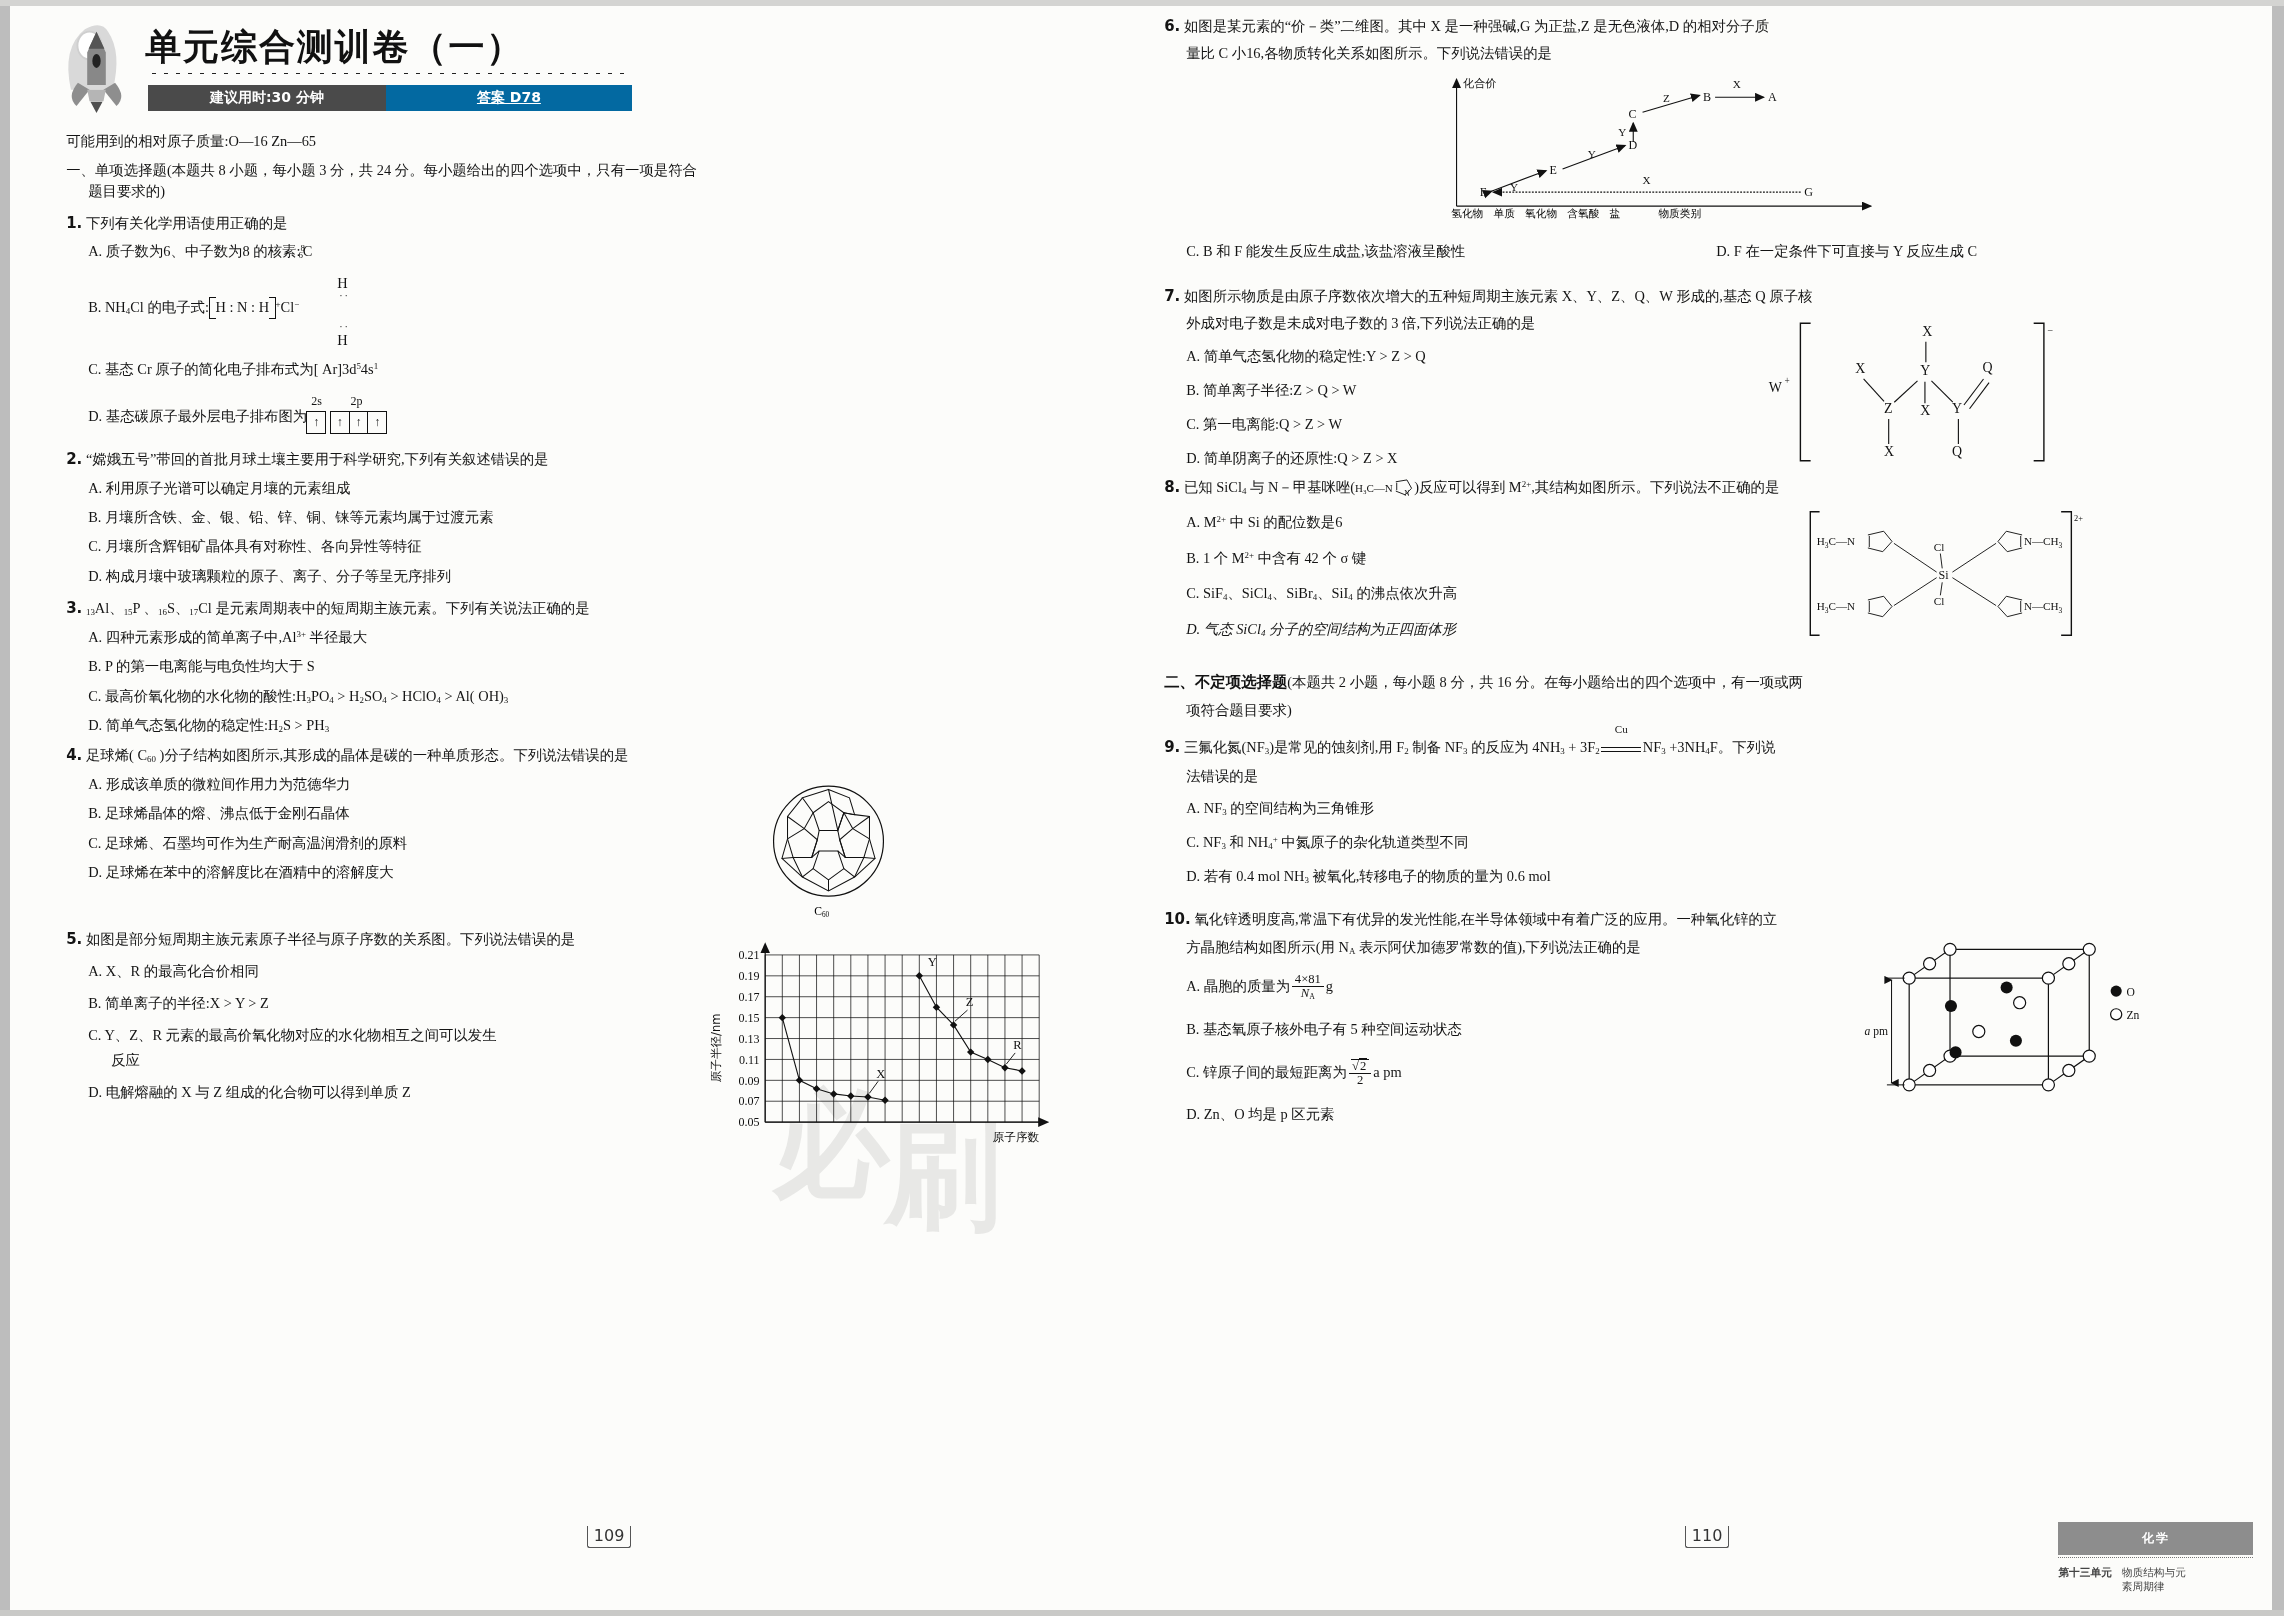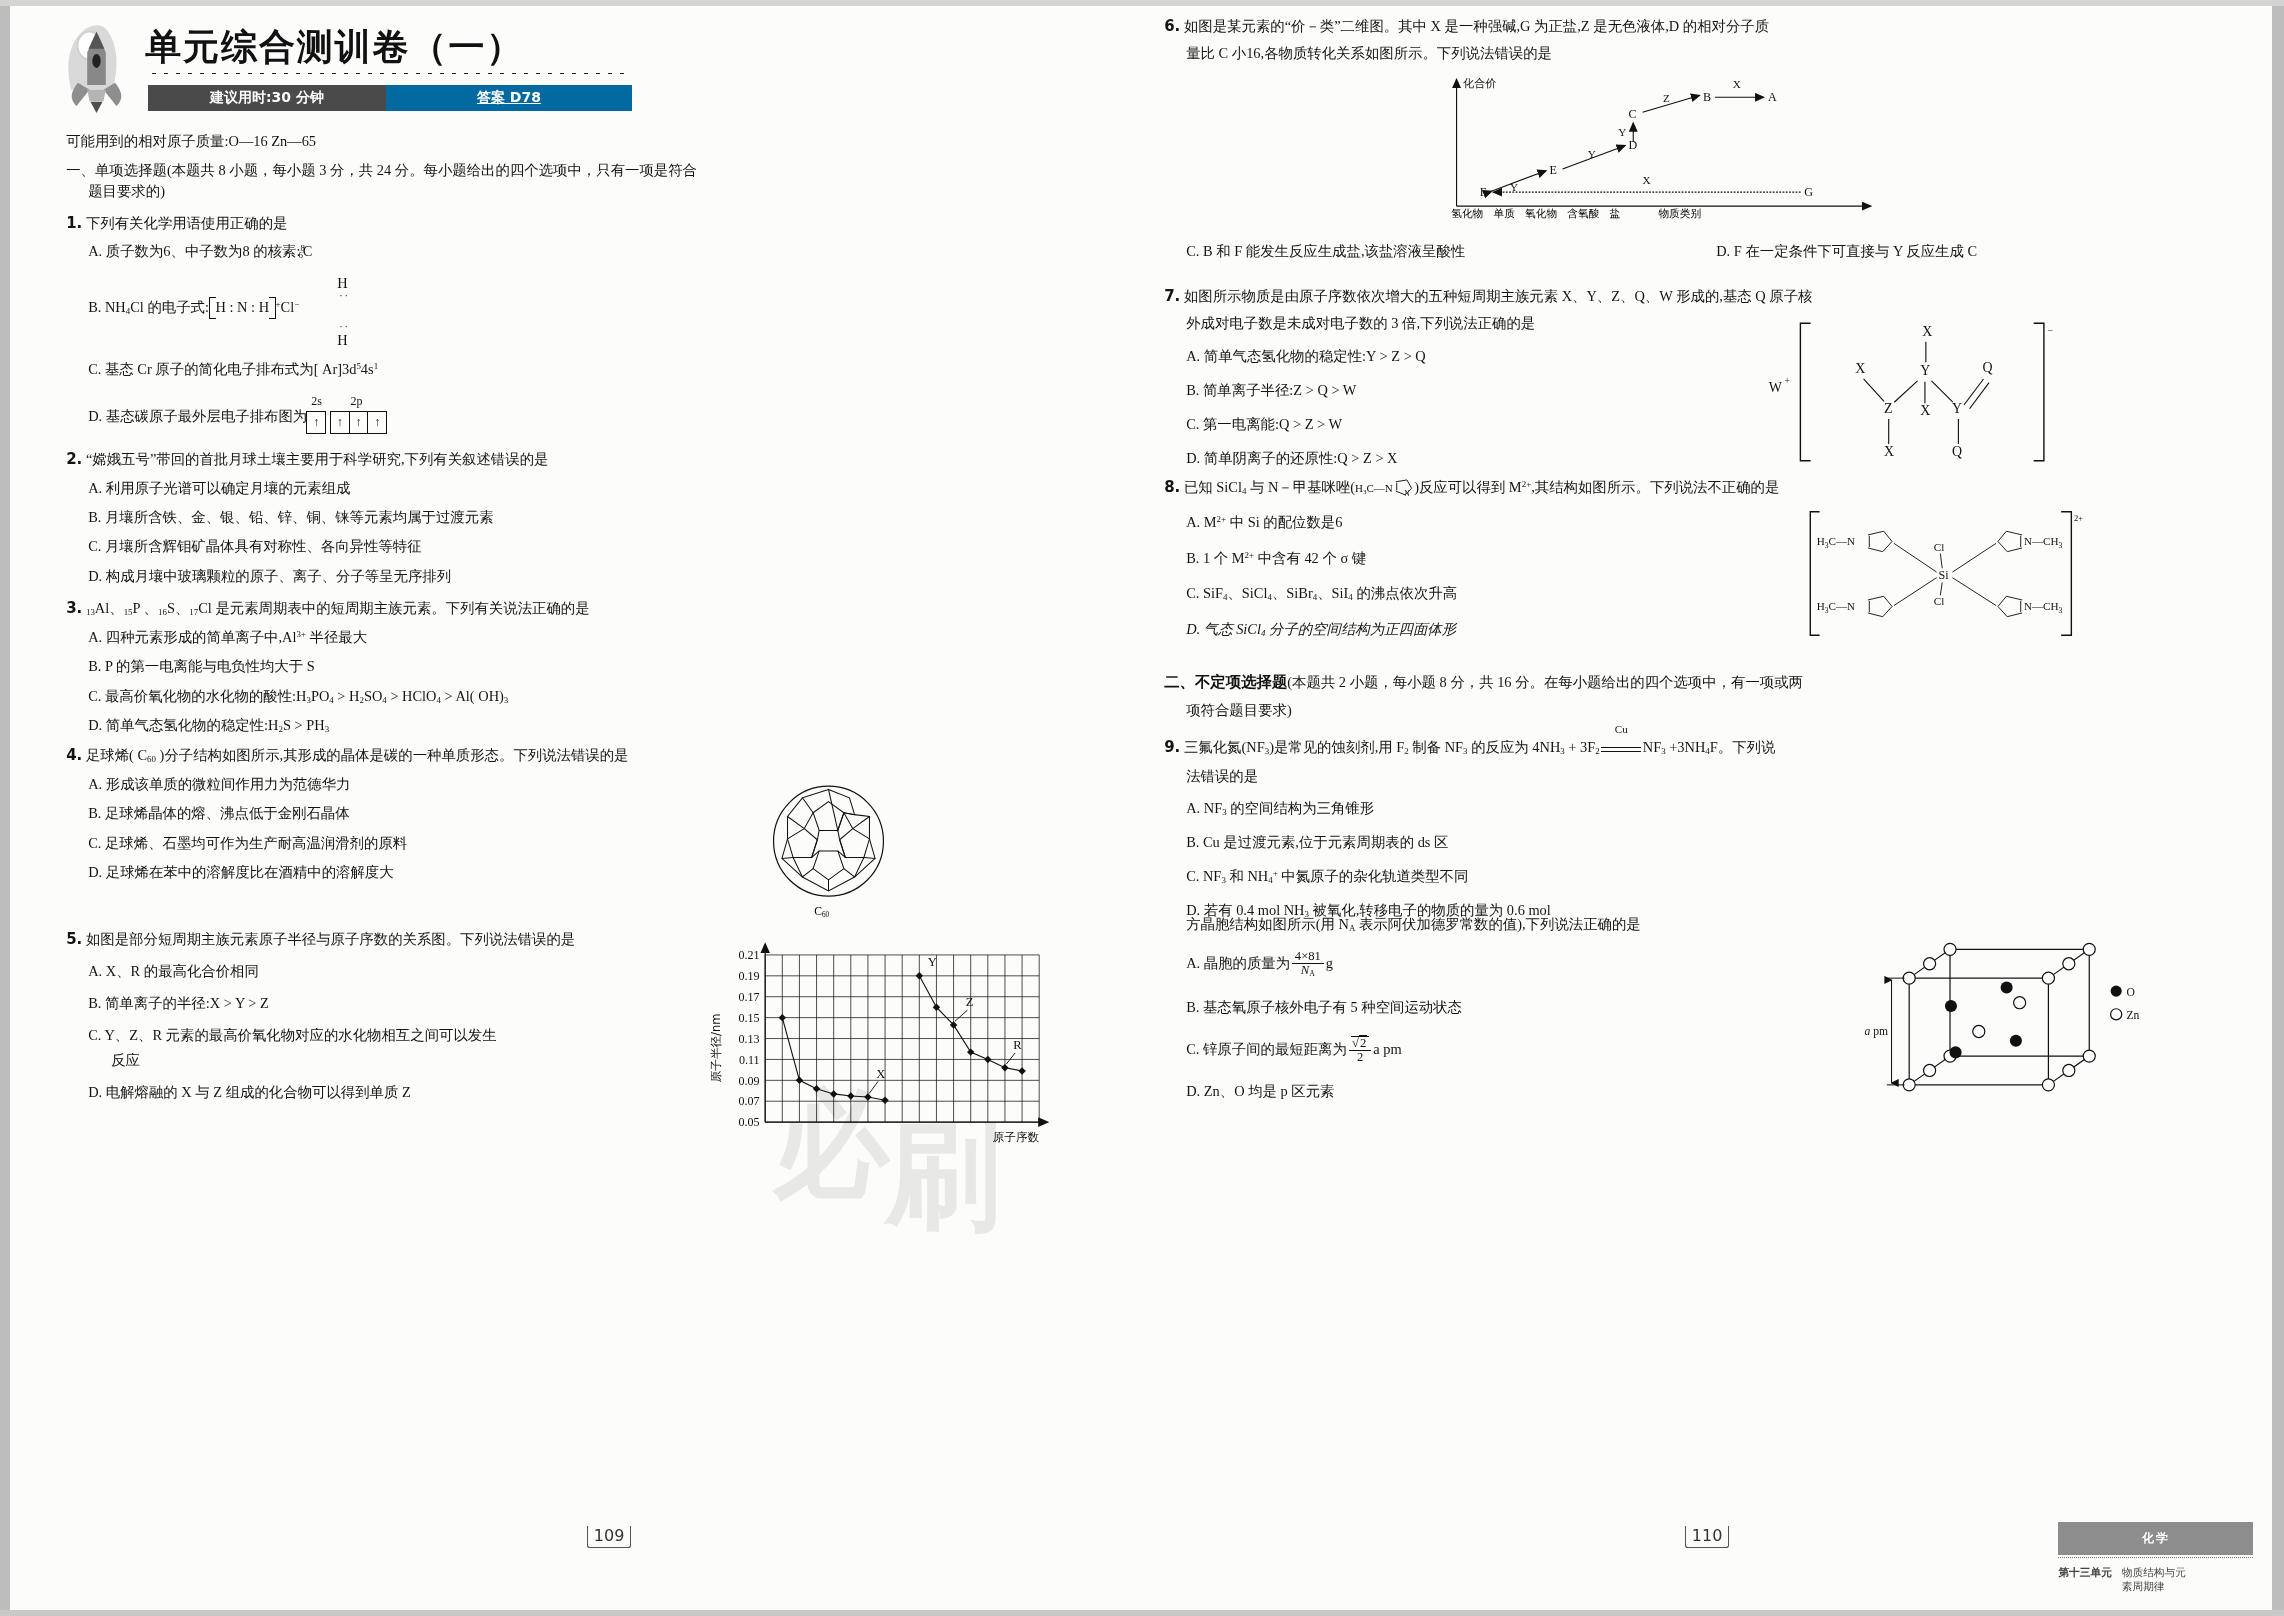--- a/index.html
+++ b/index.html
@@ -549,26 +549,29 @@
         <div class="line ind" style="margin-top:5.6px;">项符合题目要求)</div>
       </div>
 
       <div class="blk" style="left:0;top:730px;width:1014px;">
         <div class="line">
           <span class="qnum">9.</span>
           <span>三氟化氮(NF</span><sub>3</sub><span>)是常见的蚀刻剂,用 F</span><sub>2</sub> 制备 NF<sub>3</sub> 的反应为 4NH<sub>3</sub> + 3F<sub>2</sub><span style="display:inline-block;position:relative;width:43px;text-align:center;vertical-align:middle;"><span style="position:absolute;left:0;right:0;top:-16px;font-size:11px;">Cu</span><span style="display:inline-block;width:40px;border-top:0.9px solid #111;border-bottom:0.9px solid #111;height:3.7px;"></span></span>NF<sub>3</sub> +3NH<sub>4</sub>F。下列说
         </div>
         <div class="line ind" style="margin-top:6.5px;">法错误的是</div>
         <div class="line opt" style="margin-top:10.2px;">A. NF<sub>3</sub> 的空间结构为三角锥形</div>
-        <div class="line opt" style="margin-top:12px;">B. Cu 是过渡元素,位于元素周期表的 ds 区</div>
         <div class="line opt" style="margin-top:12px;">C. NF<sub>3</sub> 和 NH<sub>4</sub><sup>+</sup> 中氮原子的杂化轨道类型不同</div>
         <div class="line opt" style="margin-top:12px;">D. 若有 0.4 mol NH<sub>3</sub> 被氧化,转移电子的物质的量为 0.6 mol</div>
       </div>
 
       <div class="blk" style="left:0;top:902px;width:679px;">
+        <div class="line">
+          <span class="qnum">10.</span>
+          <span>氧化锌透明度高,常温下有优异的发光性能,在半导体领域中有着广泛的应用。一种氧化锌的立</span>
+        </div>
         <div class="line ind" style="margin-top:6.5px;">
           <span>方晶胞结构如图所示(用 N</span><sub>A</sub><span> 表示阿伏加德罗常数的值),下列说法正确的是</span>
         </div>
         <div class="line opt" style="margin-top:14px;">
           <span>A. 晶胞的质量为</span><span class="frac"><span class="n">4×81</span><span class="d"><i style="font-style:italic;">N</i><sub>A</sub></span></span><span>g</span>
         </div>
         <div class="line opt" style="margin-top:17.7px;">B. 基态氧原子核外电子有 5 种空间运动状态</div>
         <div class="line opt" style="margin-top:17.7px;">
           <span>C. 锌原子间的最短距离为</span><span class="frac"><span class="n"><span class="sqrt">√<span style="border-top:0.9px solid #111;padding:0 0.9px;">2</span></span></span><span class="d">2</span></span><span>a pm</span>
         </div>

